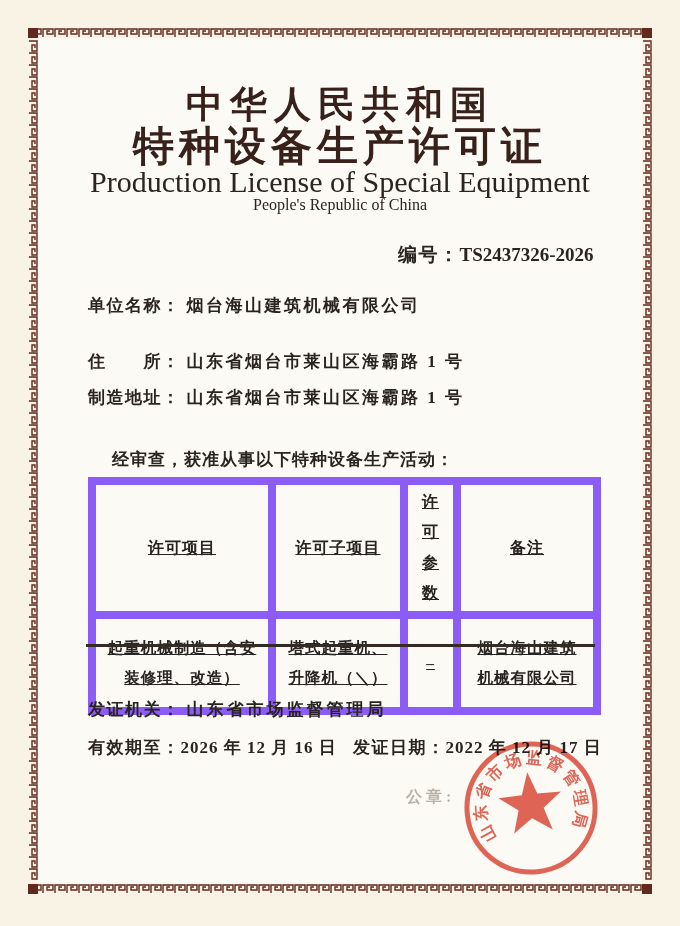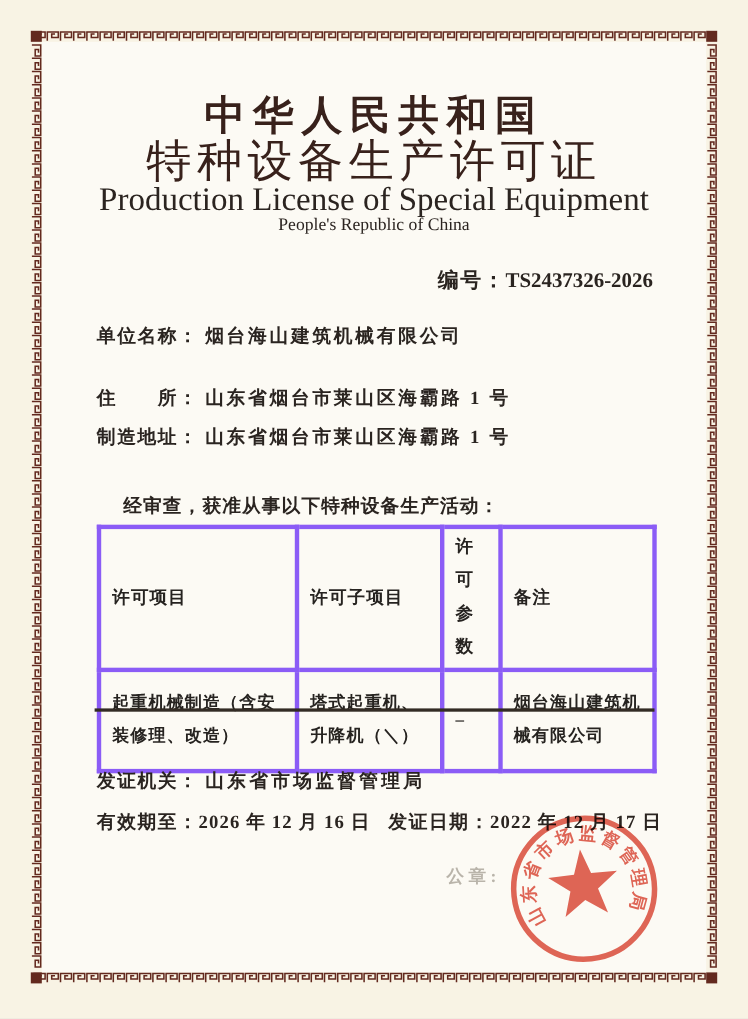--- a/index.html
+++ b/index.html
@@ -6,34 +6,34 @@
   .page{
     position:relative;width:680px;height:926px;margin:0 auto;
     background:#f8f3e4;overflow:hidden;
     font-family:"Liberation Serif","DejaVu Serif",serif;color:#2a2420;
   }
   .inner-paper{position:absolute;left:38px;top:38px;width:604px;height:846px;background:#fcfaf4;}
   .border-svg{position:absolute;left:0;top:0;}
   .abs{position:absolute;white-space:nowrap;}
   .centered{left:0;width:680px;text-align:center;}
   .t-cn1{top:80px;font-size:37px;font-weight:bold;letter-spacing:7px;color:#38211b;}
-  .t-cn2{top:119px;font-size:41px;font-weight:normal;letter-spacing:5px;color:#38211b;}
+  .t-cn2{top:119px;font-size:41px;font-weight:bold;letter-spacing:5px;color:#38211b;}
   .t-en1{top:165px;font-size:30px;color:#2b2420;}
   .t-en2{top:196px;font-size:16px;color:#2b2420;}
   .license-line{top:242px;left:398px;font-size:19px;font-weight:700;}
   .field-row{left:88px;font-size:17px;font-weight:600;letter-spacing:1.5px;text-align:center;}
   .field-row .value{margin-left:6px;letter-spacing:2.5px;}
   .f-company{top:294px;}
   .f-address{top:350px;}
   .f-mfg{top:386px;}
   .approval-line{left:112px;top:448px;font-size:17px;font-weight:700;letter-spacing:1px;}
   .doc-table{position:absolute;left:88px;top:477px;border-collapse:collapse;table-layout:fixed;}
   .doc-table th,.doc-table td{
-    border:4px solid #8b5cf6;text-align:left;vertical-align:middle;
-    font-size:16px;padding:2px 10px;line-height:1.9;letter-spacing:1px;color:#262320;
+    border:8px solid #8b5cf6;text-align:center;vertical-align:middle;
+    font-size:16px;padding:2px 10px;line-height:1.9;letter-spacing:1px;color:#262320;text-decoration:underline;
   }
   .doc-table th{height:74px;font-weight:700;}
   .doc-table td{height:84px;font-weight:600;font-size:15.5px;}
   .table-underline{position:absolute;left:86px;top:644px;width:509px;height:3px;background:#332b24;}
   .issuer-line{left:88px;top:698px;font-size:17px;font-weight:600;letter-spacing:1.5px;}
   .issuer-line .value{margin-left:6px;letter-spacing:3px;}
   .validity-line{left:88px;top:736px;font-size:17px;font-weight:600;letter-spacing:1px;}
   .issue-line{left:353px;top:736px;font-size:17px;font-weight:600;letter-spacing:1px;text-align:center;}
   .seal-note{left:406px;top:787px;font-size:16px;color:#b9b4aa;letter-spacing:4px;font-weight:600;}
   .seal{position:absolute;left:460px;top:737px;mix-blend-mode:multiply;pointer-events:none;}

